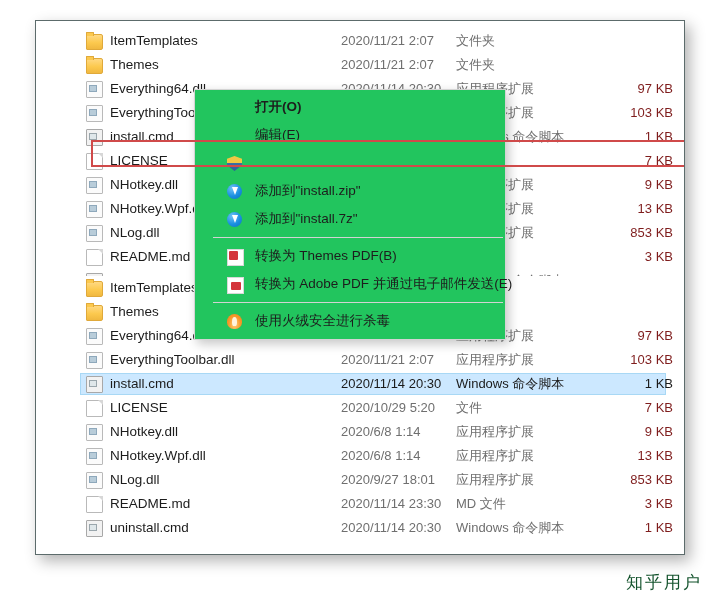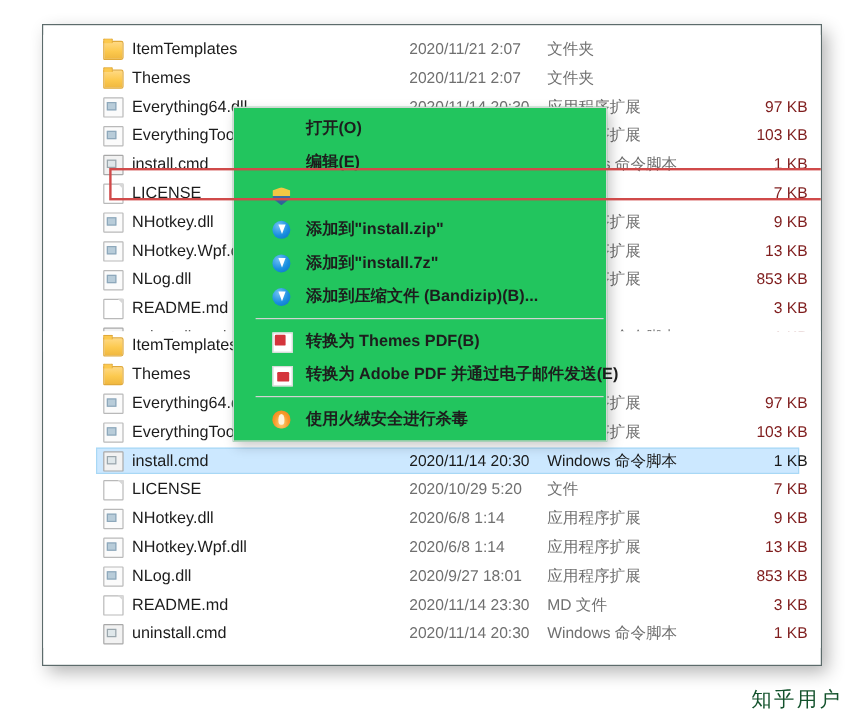--- a/index.html
+++ b/index.html
@@ -195,21 +195,20 @@
   }
   .menu-item {
     position: relative;
     height: 28px;
     line-height: 28px;
     padding-left: 44px;
     padding-right: 10px;
     font-size: 13.5px;
     color: #1d1d1d;
     white-space: nowrap;
-    font-weight: bold;
   }
   .menu-item.bold { font-weight: bold; }
   .menu-sep {
     height: 1px;
     background: #d3d3d3;
     margin: 4px 2px 4px 2px;
   }
   .menu-icon {
     position: absolute;
     left: 16px;
@@ -501,21 +500,20 @@
         <div class="cell-size">1 KB</div>
       </div>
     </div>
 
   <div id="context-menu">
       <div class="menu-item bold"><span>打开(O)</span></div>
       <div class="menu-item"><span>编辑(E)</span></div>
       <div class="menu-item"><span class="menu-icon mi-shield"></span></div>
       <div class="menu-item"><span class="menu-icon mi-bandi"></span><span>添加到"install.zip"</span></div>
       <div class="menu-item"><span class="menu-icon mi-bandi"></span><span>添加到"install.7z"</span></div>
-      <div class="menu-item"><span class="menu-icon mi-bandi"></span><span>添加到压缩文件 (Bandizip)(B)...</span></div>
       <div class="menu-sep"></div>
       <div class="menu-item"><span class="menu-icon mi-pdf"></span><span>转换为 Themes PDF(B)</span></div>
       <div class="menu-item"><span class="menu-icon mi-pdfmail"></span><span>转换为 Adobe PDF 并通过电子邮件发送(E)</span></div>
       <div class="menu-sep"></div>
       <div class="menu-item"><span class="menu-icon mi-flame"></span><span>使用火绒安全进行杀毒</span></div>
     </div>
 
 </div>
 
 <div id="watermark">知乎用户</div>

